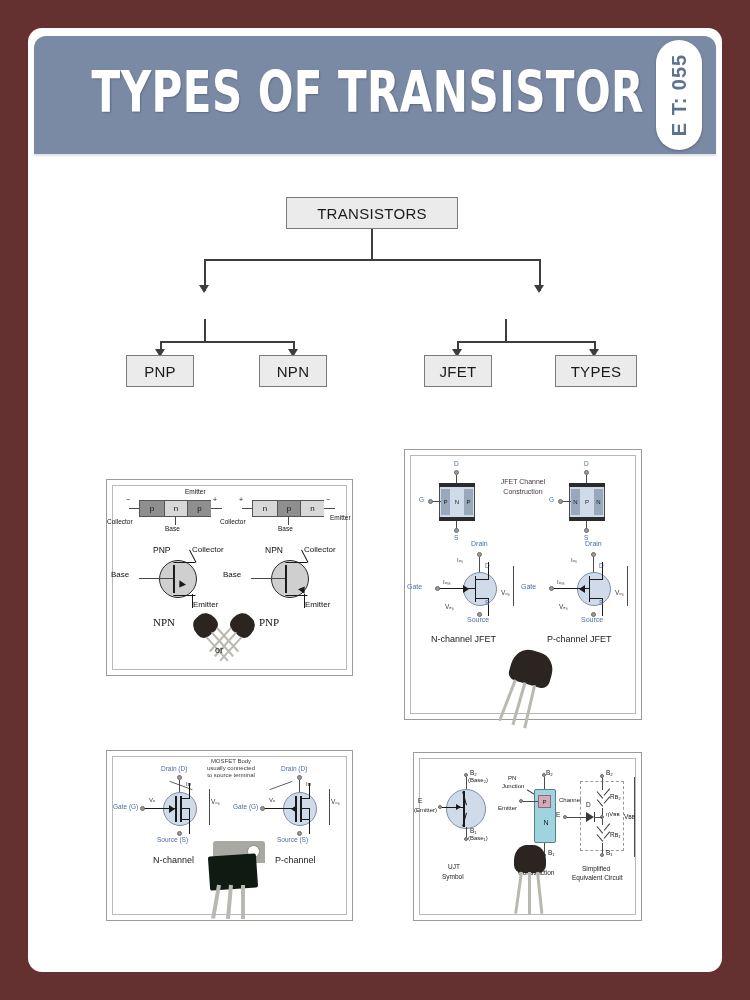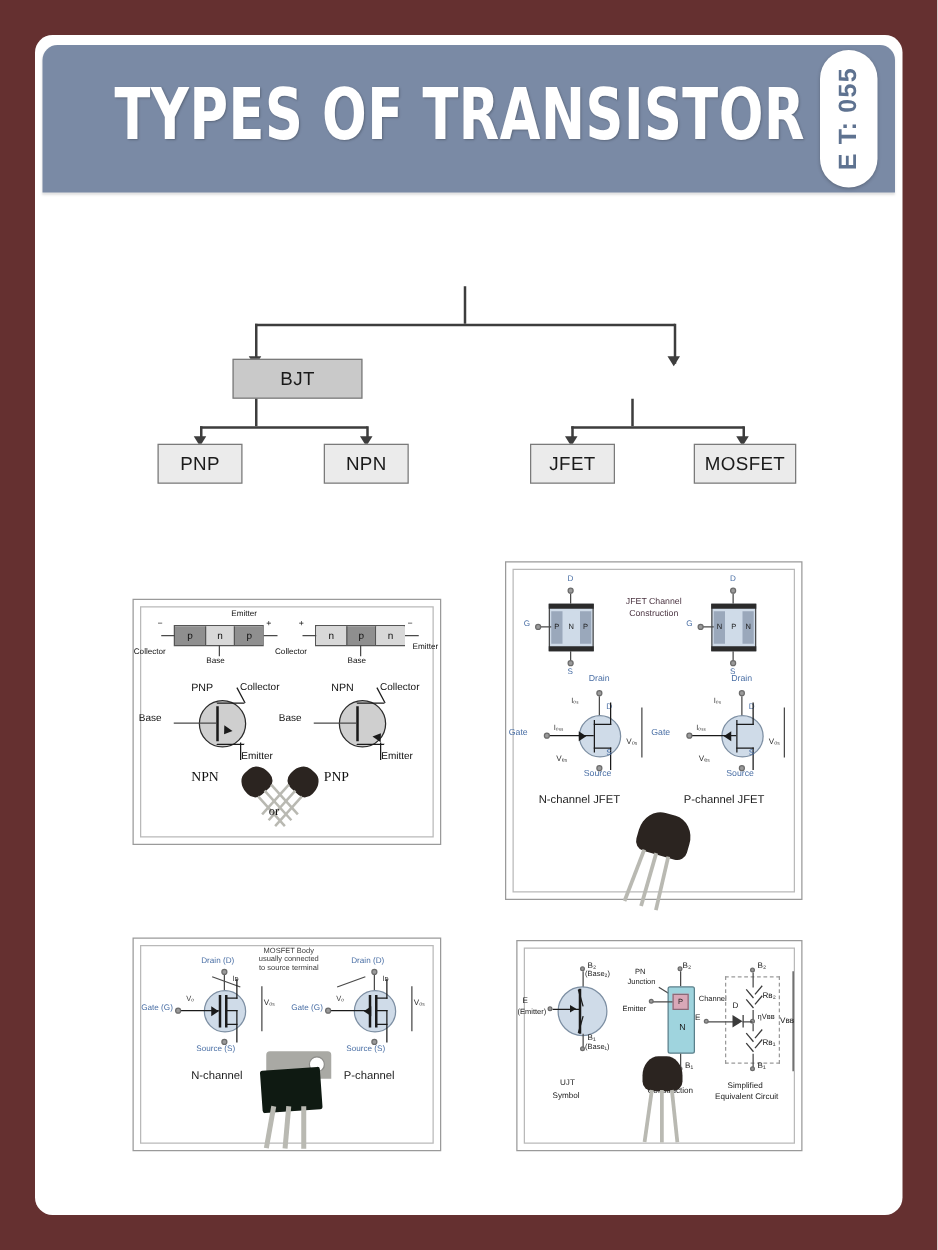--- a/index.html
+++ b/index.html
@@ -147,33 +147,33 @@
 
   <div id="header-band">
     <div id="poster-title">TYPES OF TRANSISTOR</div>
     <div id="code-pill">
       <span class="code-text">E T: 055</span>
     </div>
   </div>
 
   <div id="tree">
 
+    <div class="node" style="left:252px; top:22px; width:172px; height:32px;">
+      <span>TRANSISTORS</span>
+    </div>
 
     <div class="ln v" style="left:337px; top:54px; height:30px;"></div>
 
     <div class="ln h" style="left:170px; top:84px; width:336px;"></div>
 
     <div class="ln v" style="left:170px; top:84px; height:32px;"></div>
     <div class="ln v" style="left:505px; top:84px; height:32px;"></div>
     <div class="arrow" style="left:165px; top:110px;"></div>
     <div class="arrow" style="left:500px; top:110px;"></div>
 
-    <div class="node level2" style="left:152px; top:112px; width:104px; height:32px;">
-      <span>BJT</span>
-    </div>
 
     <div class="ln v" style="left:170px; top:144px; height:22px;"></div>
     <div class="ln h" style="left:126px; top:166px; width:134px;"></div>
     <div class="ln v" style="left:126px; top:166px; height:12px;"></div>
     <div class="ln v" style="left:259px; top:166px; height:12px;"></div>
     <div class="arrow" style="left:121px; top:174px;"></div>
     <div class="arrow" style="left:254px; top:174px;"></div>
     <div class="node" style="left:92px; top:180px; width:68px; height:32px;">
       <span>PNP</span>
     </div>
@@ -184,21 +184,21 @@
     <div class="ln v" style="left:471px; top:144px; height:22px;"></div>
     <div class="ln h" style="left:423px; top:166px; width:138px;"></div>
     <div class="ln v" style="left:423px; top:166px; height:12px;"></div>
     <div class="ln v" style="left:560px; top:166px; height:12px;"></div>
     <div class="arrow" style="left:418px; top:174px;"></div>
     <div class="arrow" style="left:555px; top:174px;"></div>
     <div class="node" style="left:390px; top:180px; width:68px; height:32px;">
       <span>JFET</span>
     </div>
     <div class="node" style="left:521px; top:180px; width:82px; height:32px;">
-      <span>MOSFET</span>
+      <span>TYPES</span>
     </div>
   </div>
 
   <div class="panel" style="left:106px; top:479px; width:247px; height:197px;">
     <div class="inner-frame"></div>
 
     <div class="blk" style="left:22px; top:12px; width:92px; height:42px;">
       <div class="blk" style="left:10px; top:8px; width:72px; height:17px; border:1px solid #555;"></div>
       <div class="blk" style="left:11px; top:9px; width:24px; height:15px; background:#8f8f8f; color:#111; font-size:8px; text-align:center; line-height:15px;">p</div>
       <div class="blk" style="left:35px; top:9px; width:24px; height:15px; background:#d8d8d8; color:#111; font-size:8px; text-align:center; line-height:15px; border-left:1px solid #555; border-right:1px solid #555;">n</div>

